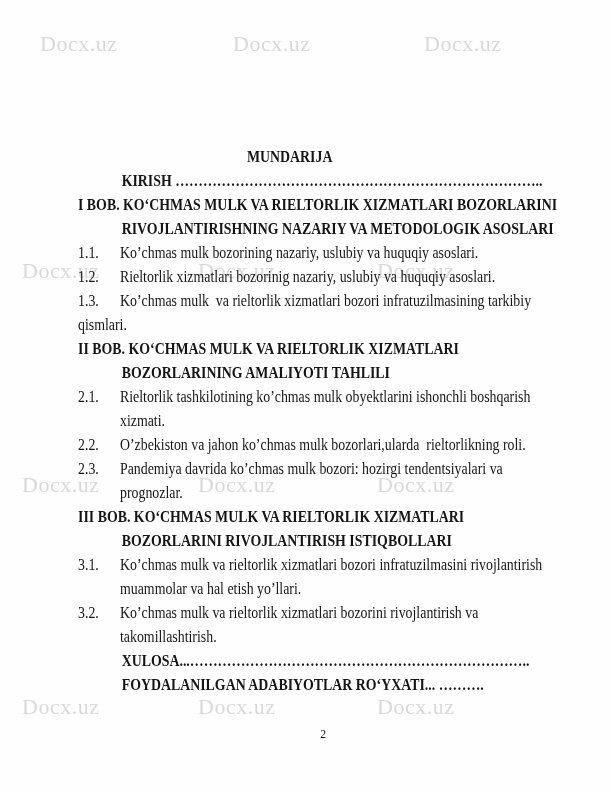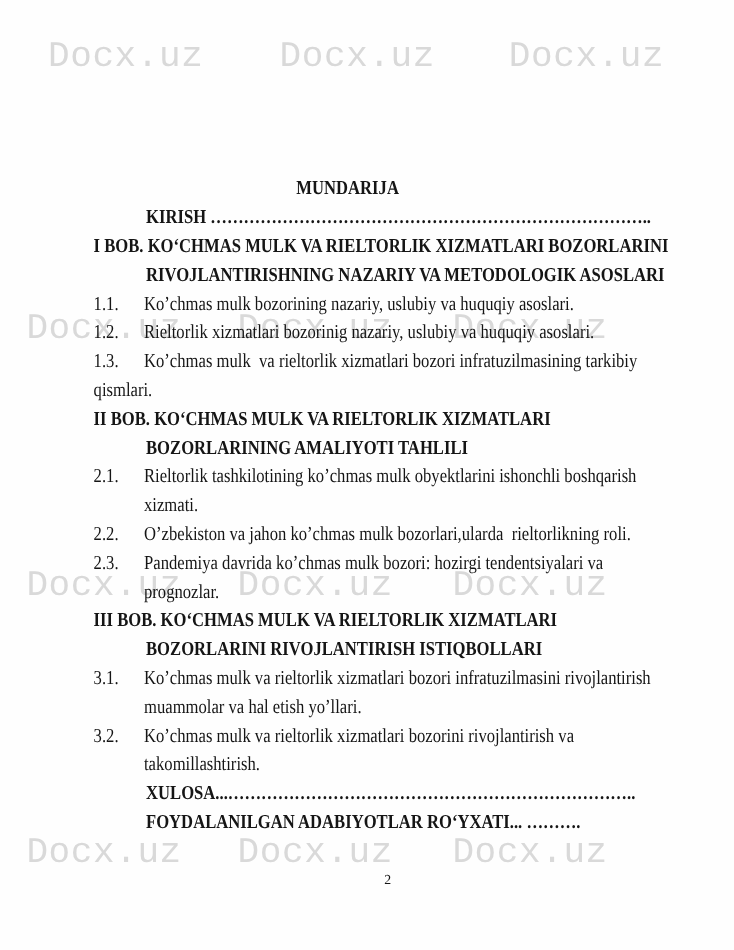--- a/index.html
+++ b/index.html
@@ -8,22 +8,22 @@
     width:612px;height:792px;
     margin:0 auto;
     background:#fefefe;
     overflow:hidden;
     font-family:"Liberation Serif", serif;
     color:#151515;
   }
   
   .wm{
     position:absolute;
-    font-family:Liberation Mono, monospace;
-    font-size:30px;
+    font-family:Liberation Serif, serif;
+    font-size:22px;
     line-height:1;
     letter-spacing:0.5px;
     color:#d9d9d9;
     white-space:pre;
     user-select:none;
   }
   
   .content{
     position:absolute;
     left:78px;top:145px;

